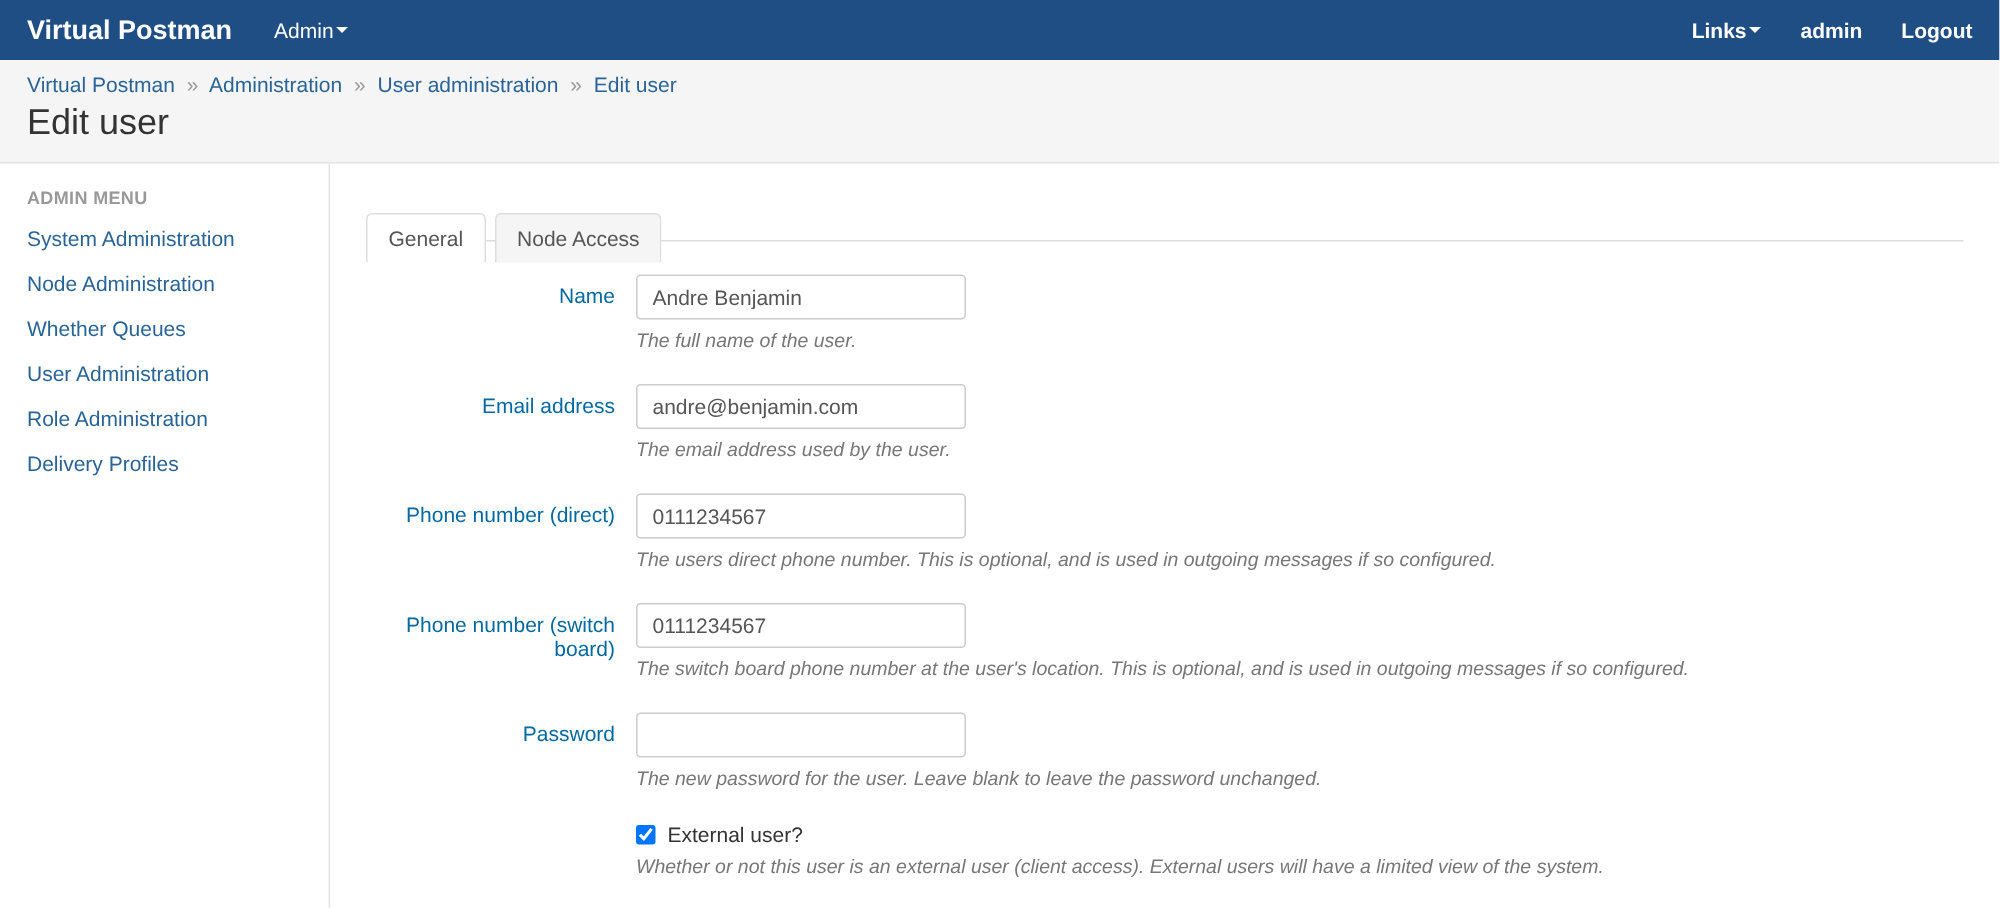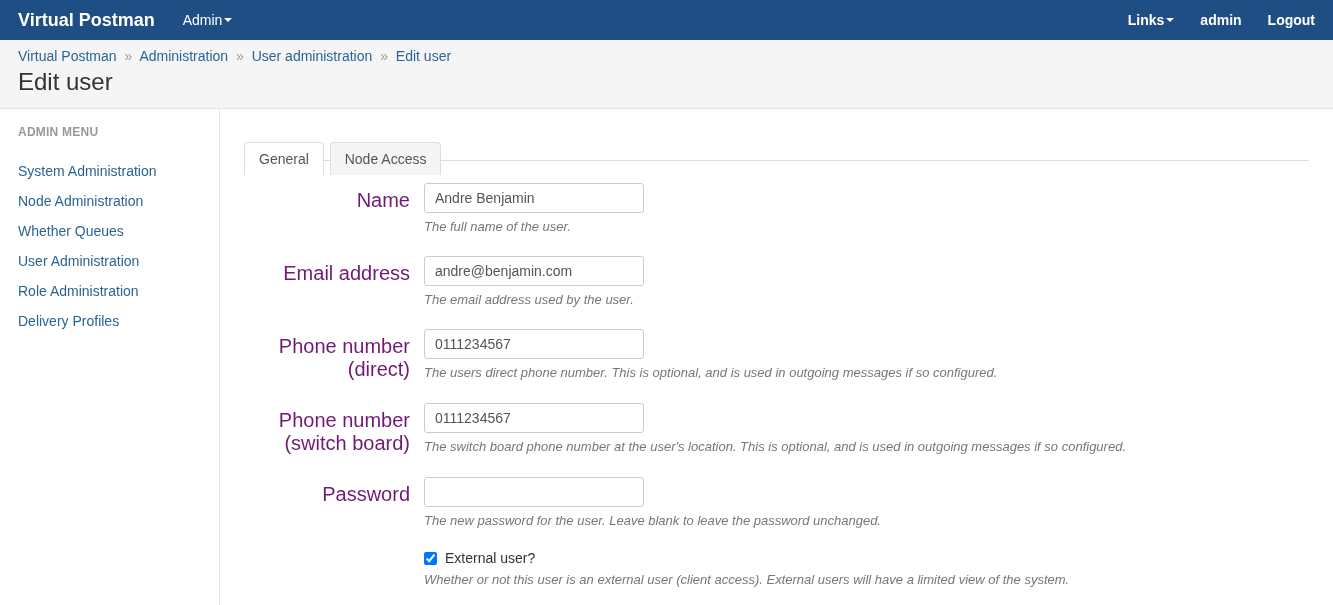--- a/index.html
+++ b/index.html
@@ -16,34 +16,34 @@
     
     .subheader { background: #f5f5f5; border-bottom: 1px solid #e5e5e5; padding: 8px 18px 12px 18px; }
     .breadcrumb { font-size: 14px; color: #777; margin-bottom: 4px; }
     .breadcrumb a { color: #2a6496; text-decoration: none; }
     .breadcrumb .sep { color: #999; margin: 0 4px; }
     .page-title { font-size: 24px; font-weight: 500; color: #333; }
 
     
     .layout { display: flex; }
     .sidebar { width: 220px; border-right: 1px solid #e5e5e5; padding: 16px 18px; min-height: 520px; }
-    .sidebar-header { font-size: 12px; font-weight: bold; color: #999; letter-spacing: 0.02em; margin-bottom: 24px; }
+    .sidebar-header { font-size: 12px; font-weight: bold; color: #999; letter-spacing: 0.02em; margin-bottom: 12px; }
     .sidebar-link { display: block; color: #2a6496; font-size: 14px; margin-bottom: 14px; text-decoration: none; cursor: pointer; }
 
     .content { flex: 1; padding: 18px 24px 0 24px; position: relative; }
 
     
     .tabs { border-bottom: 1px solid #ddd; margin-bottom: 22px; }
     .tab { display: inline-block; padding: 8px 14px; border: 1px solid transparent; border-bottom: none; position: relative; top: 15px; font-size: 14px; color: #555; cursor: pointer; }
     .tab.active { border-color: #ddd; background: #fff; border-radius: 4px 4px 0 0; color: #555; }
     .tab.inactive { background: #f5f5f5; border-color: #ddd; border-radius: 4px 4px 0 0; margin-left: 2px; }
 
     
     .form-row { display: flex; margin-bottom: 22px; }
-    .form-label { width: 180px; text-align: right; padding-right: 14px; padding-top: 6px; font-size: 20px; color: #701a75; }
+    .form-label { width: 180px; text-align: right; padding-right: 14px; padding-top: 6px; font-size: 14px; color: #0369a1; }
     .form-control-wrap { flex: 1; }
     .form-input { width: 220px; height: 30px; border: 1px solid #ccc; border-radius: 3px; padding: 4px 10px; font-size: 14px; color: #555; }
     .help-text { font-style: italic; font-size: 13px; color: #777; margin-top: 6px; }
 
     .checkbox-row { display: flex; align-items: center; gap: 8px; }
     .checkbox-row label { font-size: 14px; color: #333; }
   </style>
 </head>
 <body>
 

